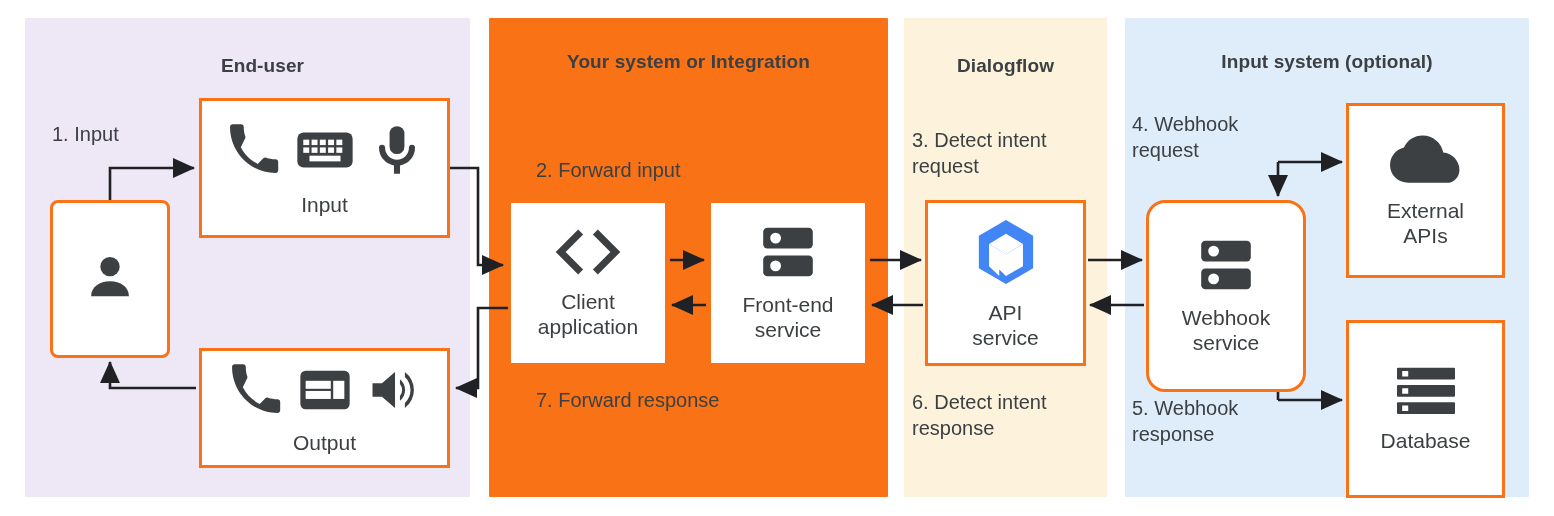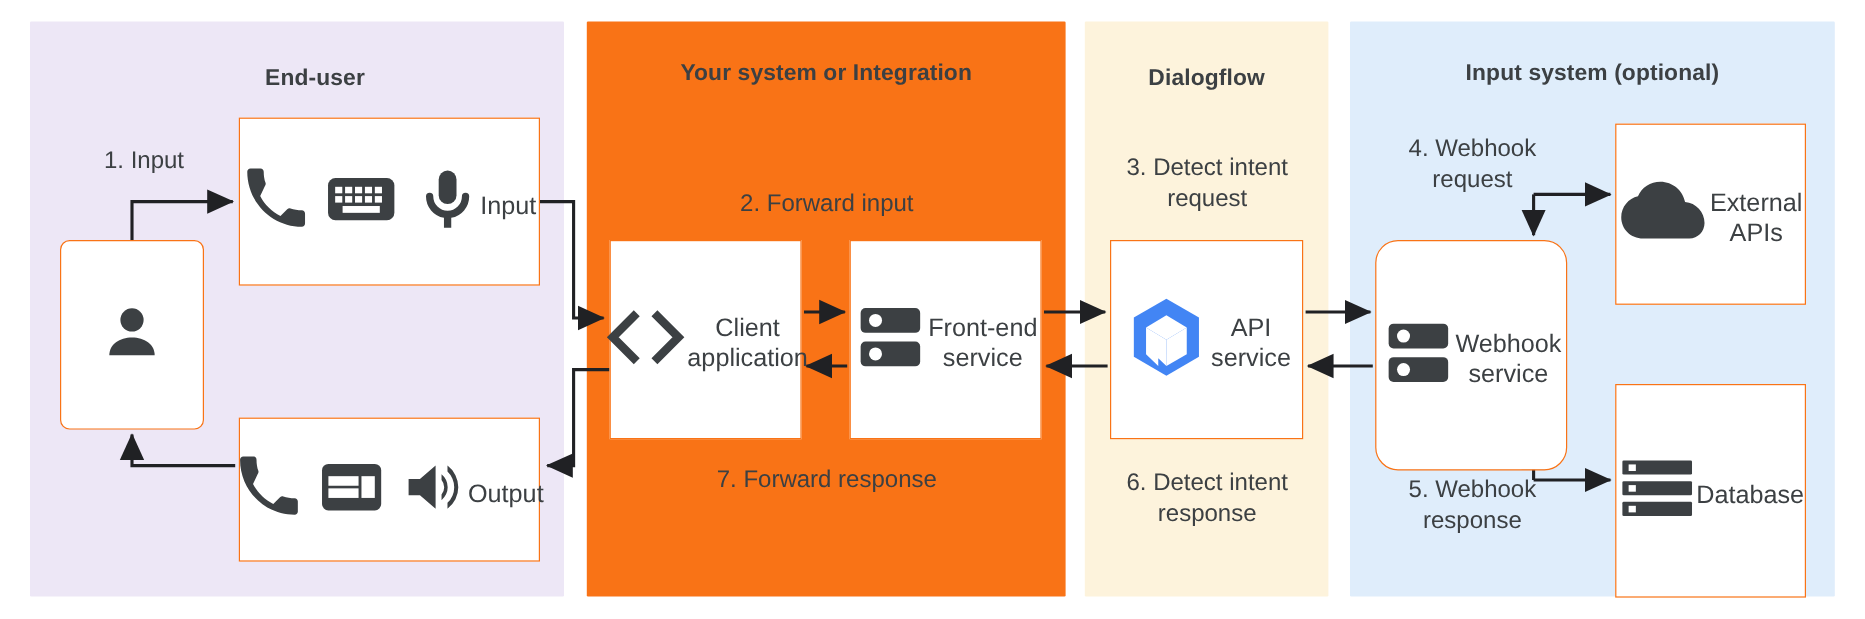--- a/index.html
+++ b/index.html
@@ -26,23 +26,23 @@
     text-align: center;
     font-weight: bold;
     font-size: 19px;
     line-height: 1.45;
     color: #3c4043;
     letter-spacing: 0.1px;
   }
   .node {
     position: absolute;
     background: #ffffff;
-    border: 1px solid #f97316;
+    border: 3px solid #f97316;
     display: flex;
-    flex-direction: row;
+    flex-direction: column;
     align-items: center;
     justify-content: center;
   }
   .node.rounded { border-radius: 8px; }
   .node-icons {
     display: flex;
     align-items: center;
     justify-content: center;
     gap: 14px;
   }
@@ -52,21 +52,20 @@
     text-align: center;
     line-height: 1.18;
     margin-top: 8px;
     white-space: pre-line;
   }
   .step-label {
     position: absolute;
     font-size: 20px;
     color: #3c4043;
     line-height: 1.28;
-    text-align: center;
     white-space: pre-line;
   }
   svg.arrows {
     position: absolute;
     left: 0; top: 0;
     width: 1554px; height: 516px;
     pointer-events: none;
   }
   .ico { display: block; }
 </style>
@@ -247,21 +246,21 @@
         <rect x="2.4" y="1.6" width="19.2" height="8.0" rx="1.6" fill="#3c4043"></rect>
         <circle cx="7.2" cy="5.6" r="2.1" fill="#ffffff"></circle>
         <rect x="2.4" y="12.4" width="19.2" height="8.0" rx="1.6" fill="#3c4043"></rect>
         <circle cx="7.2" cy="16.4" r="2.1" fill="#ffffff"></circle>
       </svg>
     </span>
     <div class="node-label">Webhook
 service</div>
   </div>
 
-  <div class="node" style="left:1346px; top:103px; width:159px; height:151px;">
+  <div class="node" style="left:1346px; top:103px; width:159px; height:175px;">
     <span class="ico">
       <svg width="76" height="54" viewBox="0 0 30 20" fill="#3c4043">
         <path d="M8.0 19.0 C3.9 19.0 0.8 15.9 0.8 12.0 C0.8 8.6 3.2 5.8 6.3 5.1
                  C7.5 2.2 10.4 0.3 13.7 0.3 C17.7 0.3 21.1 3.2 21.8 7.0
                  C25.4 7.3 28.2 10.3 28.2 13.9 C28.2 16.7 26.0 19.0 23.2 19.0 Z"></path>
       </svg>
     </span>
     <div class="node-label">External
 APIs</div>
   </div>

